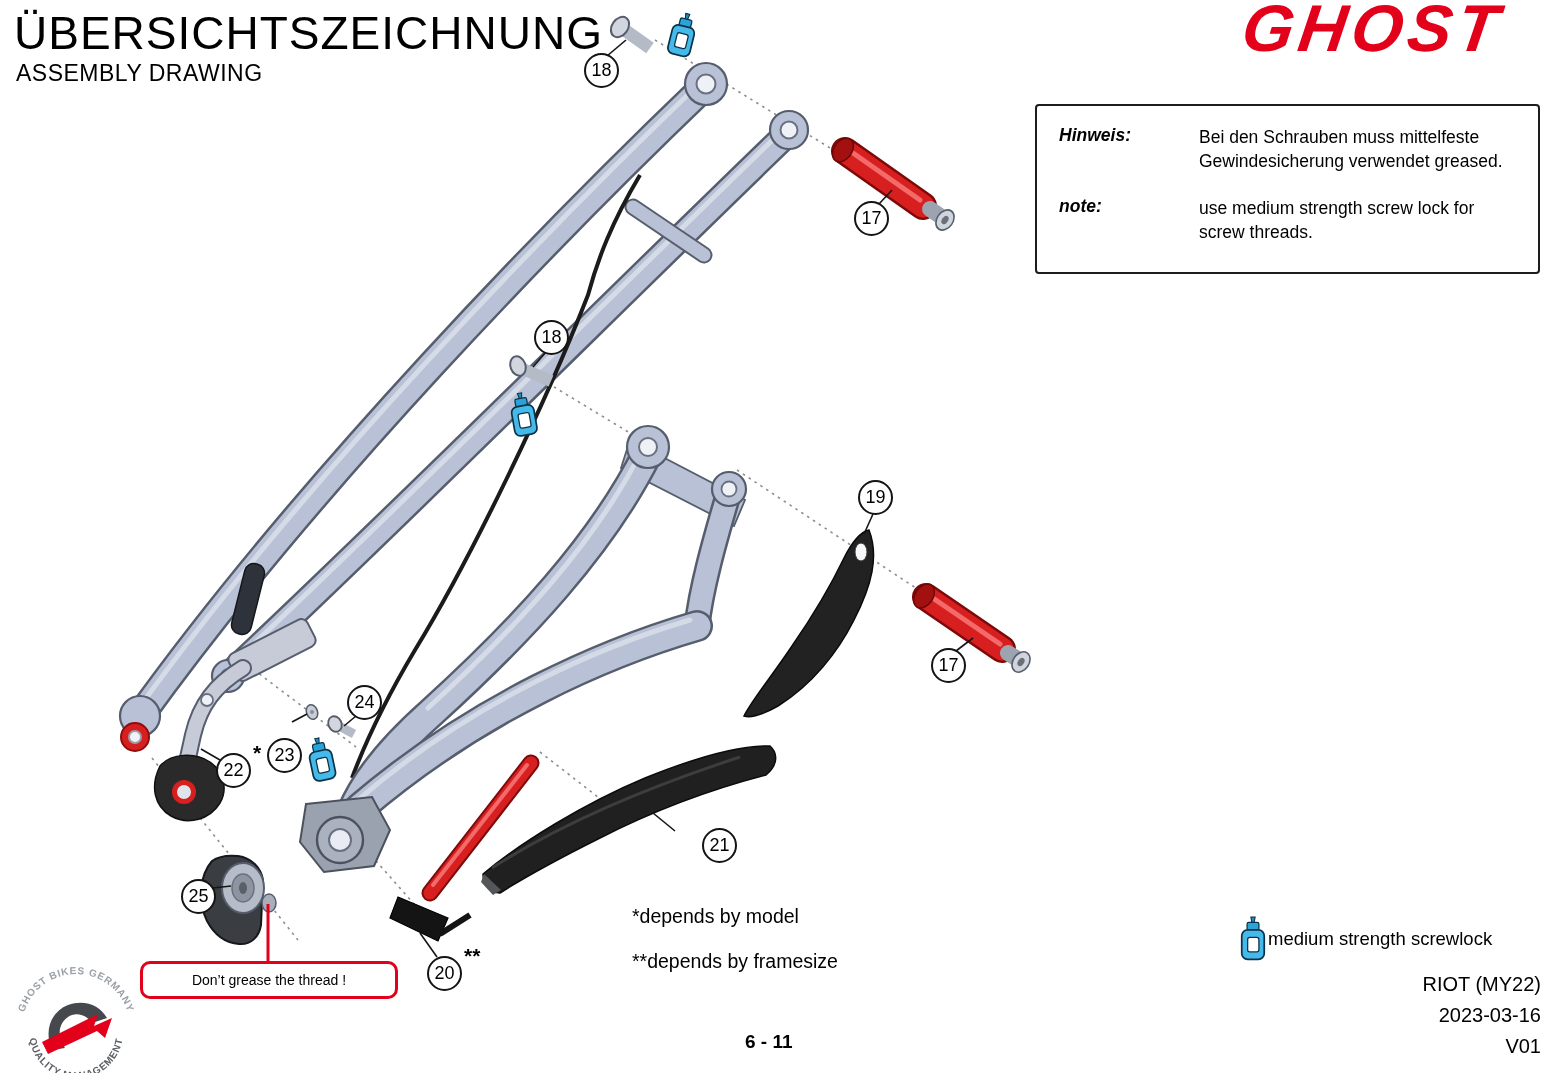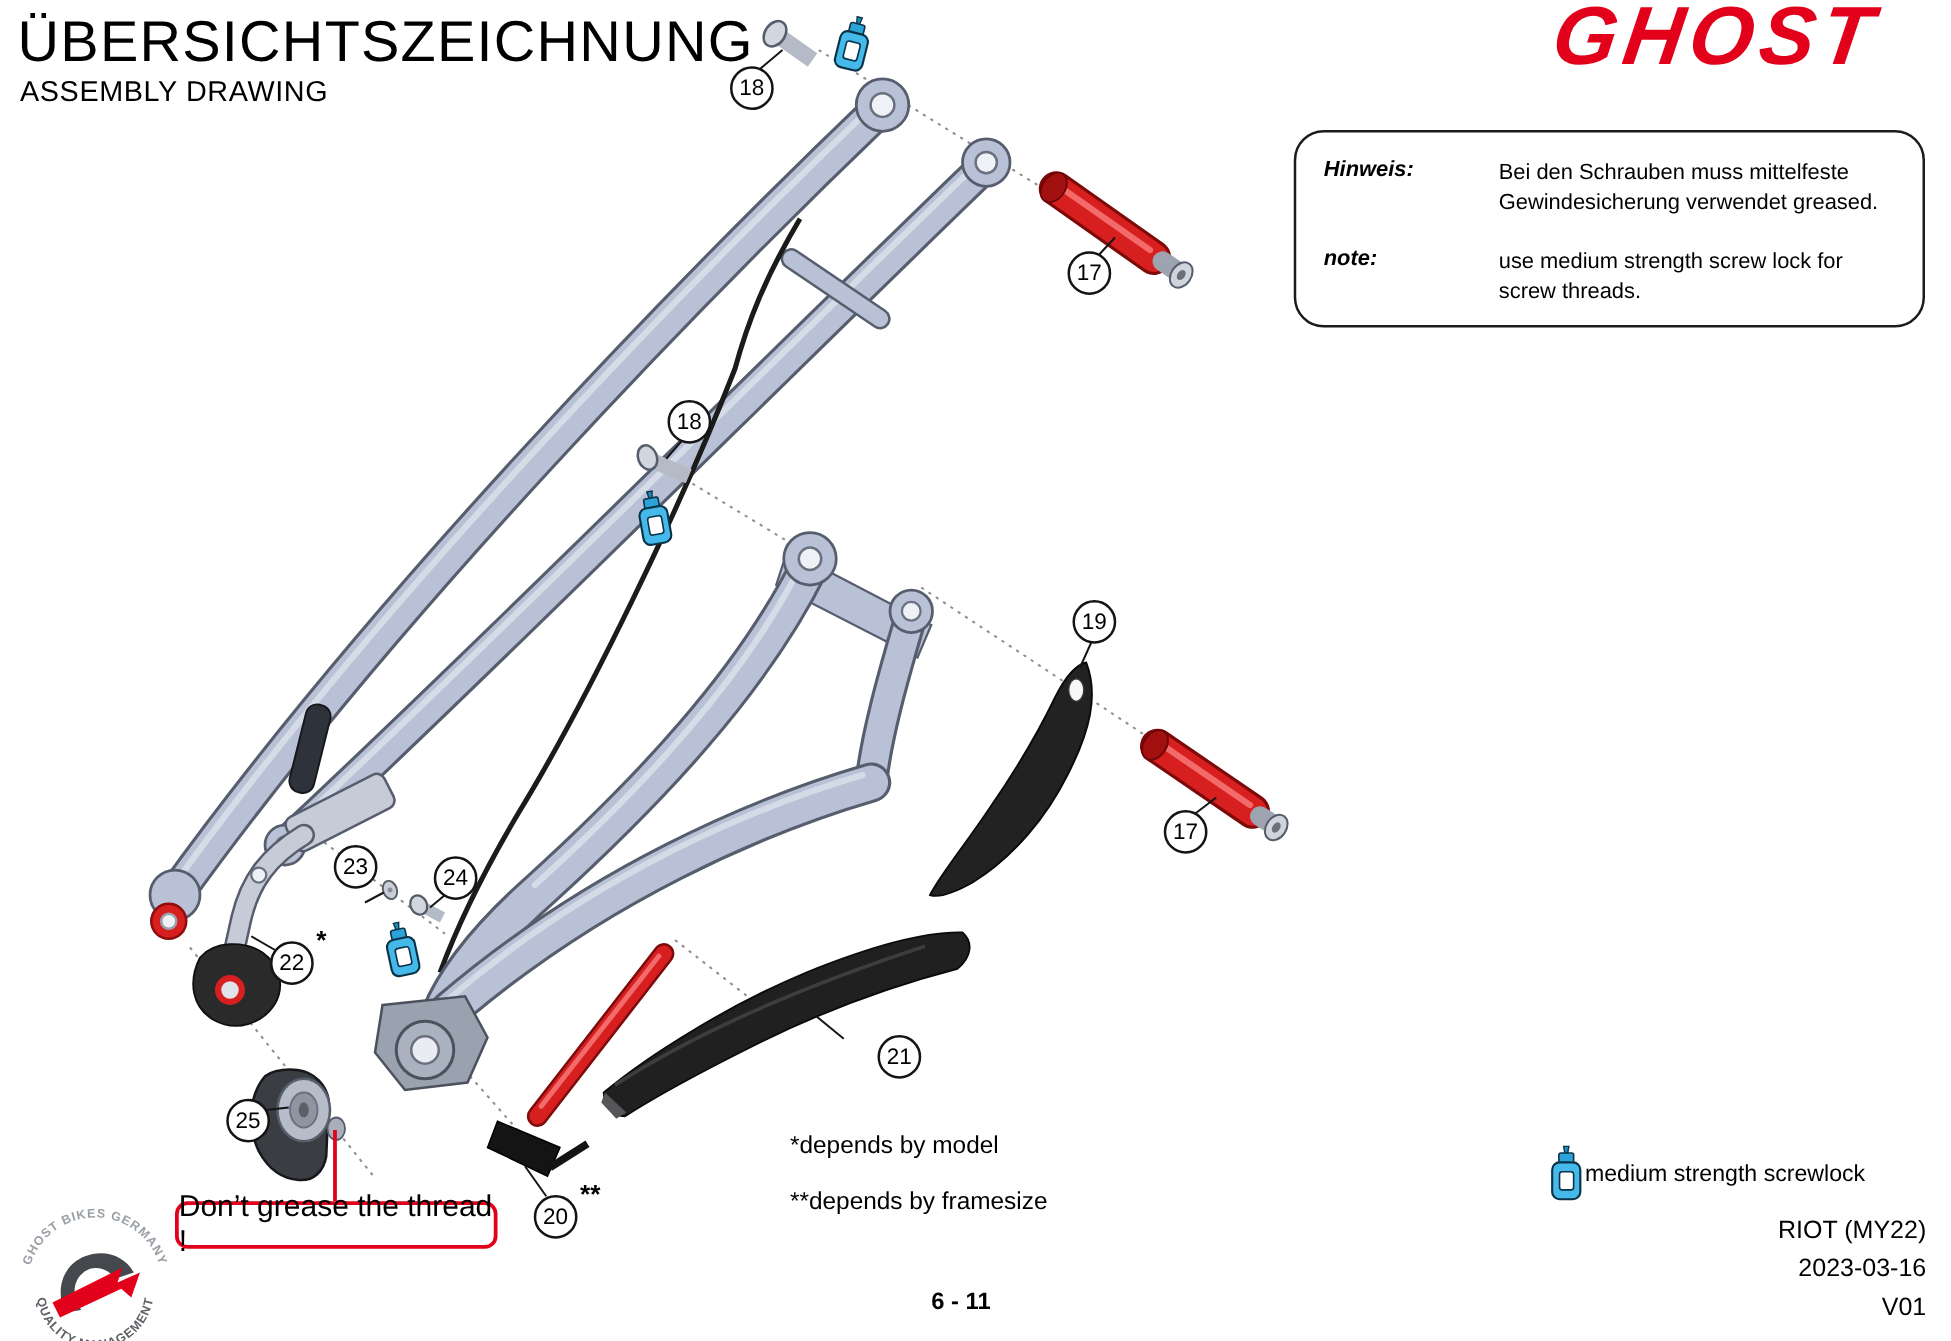--- a/index.html
+++ b/index.html
@@ -15,41 +15,41 @@
   .subtitle { position: absolute; left: 16px; top: 60px; font-size: 23px; letter-spacing: .5px; }
 
   .ghost-logo {
     position: absolute; right: 58px; top: -10px;
     font-size: 66px; font-weight: 700; font-style: italic;
     color: #e2001a; letter-spacing: 5px; transform: skewX(-8deg);
   }
 
   .note-box {
     position: absolute; left: 1035px; top: 104px; width: 505px;
-    border: 2px solid #1c1c1c; border-radius: 24px; background: #fff;
-    padding: 19px 20px 16px 22px;
+    border: 2px solid #1c1c1c; border-radius: 4px; background: #fff;
+    padding: 19px 20px 28px 22px;
   }
   .note-row { display: grid; grid-template-columns: 140px 1fr; }
   .note-row + .note-row { margin-top: 23px; }
   .note-label { font-style: italic; font-weight: 700; font-size: 17.5px; }
   .note-text { font-size: 17.5px; line-height: 24px; }
   .note-red { color: #e8001a; }
 
   .callout {
     position: absolute; width: 35px; height: 35px;
     border: 2.6px solid #141414; border-radius: 50%; background: #fff;
     display: flex; align-items: center; justify-content: center;
     font-size: 18px; font-weight: 500;
   }
   .callout .suffix { position: absolute; left: 35px; top: -14px; font-size: 21px; font-weight: 700; }
 
   .dont-grease {
     position: absolute; left: 140px; top: 961px; width: 258px; height: 38px;
     border: 3px solid #e2001a; border-radius: 10px; background: #fff;
-    display: flex; align-items: center; justify-content: center; font-size: 24px;
+    display: flex; align-items: center; justify-content: center; font-size: 14px;
   }
 
   .star-note { position: absolute; font-size: 19.5px; }
   .star-note.model { left: 632px; top: 905px; }
   .star-note.framesize { left: 632px; top: 950px; }
 
   .page-num { position: absolute; left: 745px; top: 1031px; font-size: 19px; font-weight: 700; }
 
   .legend { position: absolute; left: 1238px; top: 916px; display: flex; align-items: center; }
   .legend-label { font-size: 18.5px; }
@@ -256,21 +256,21 @@
   </div>
 <div class="callout" style="left:858px;top:480px">
     <span>19</span>
   </div>
 <div class="callout" style="left:931px;top:648px">
     <span>17</span>
   </div>
 <div class="callout" style="left:347px;top:685px">
     <span>24</span>
   </div>
-<div class="callout" style="left:267px;top:676px">
+<div class="callout" style="left:267px;top:738px">
     <span>23</span>
   </div>
 <div class="callout" style="left:216px;top:753px">
   <span>22</span>
   <span class="suffix">*</span>
 </div>
 <div class="callout" style="left:702px;top:828px">
     <span>21</span>
   </div>
 <div class="callout" style="left:181px;top:879px">

